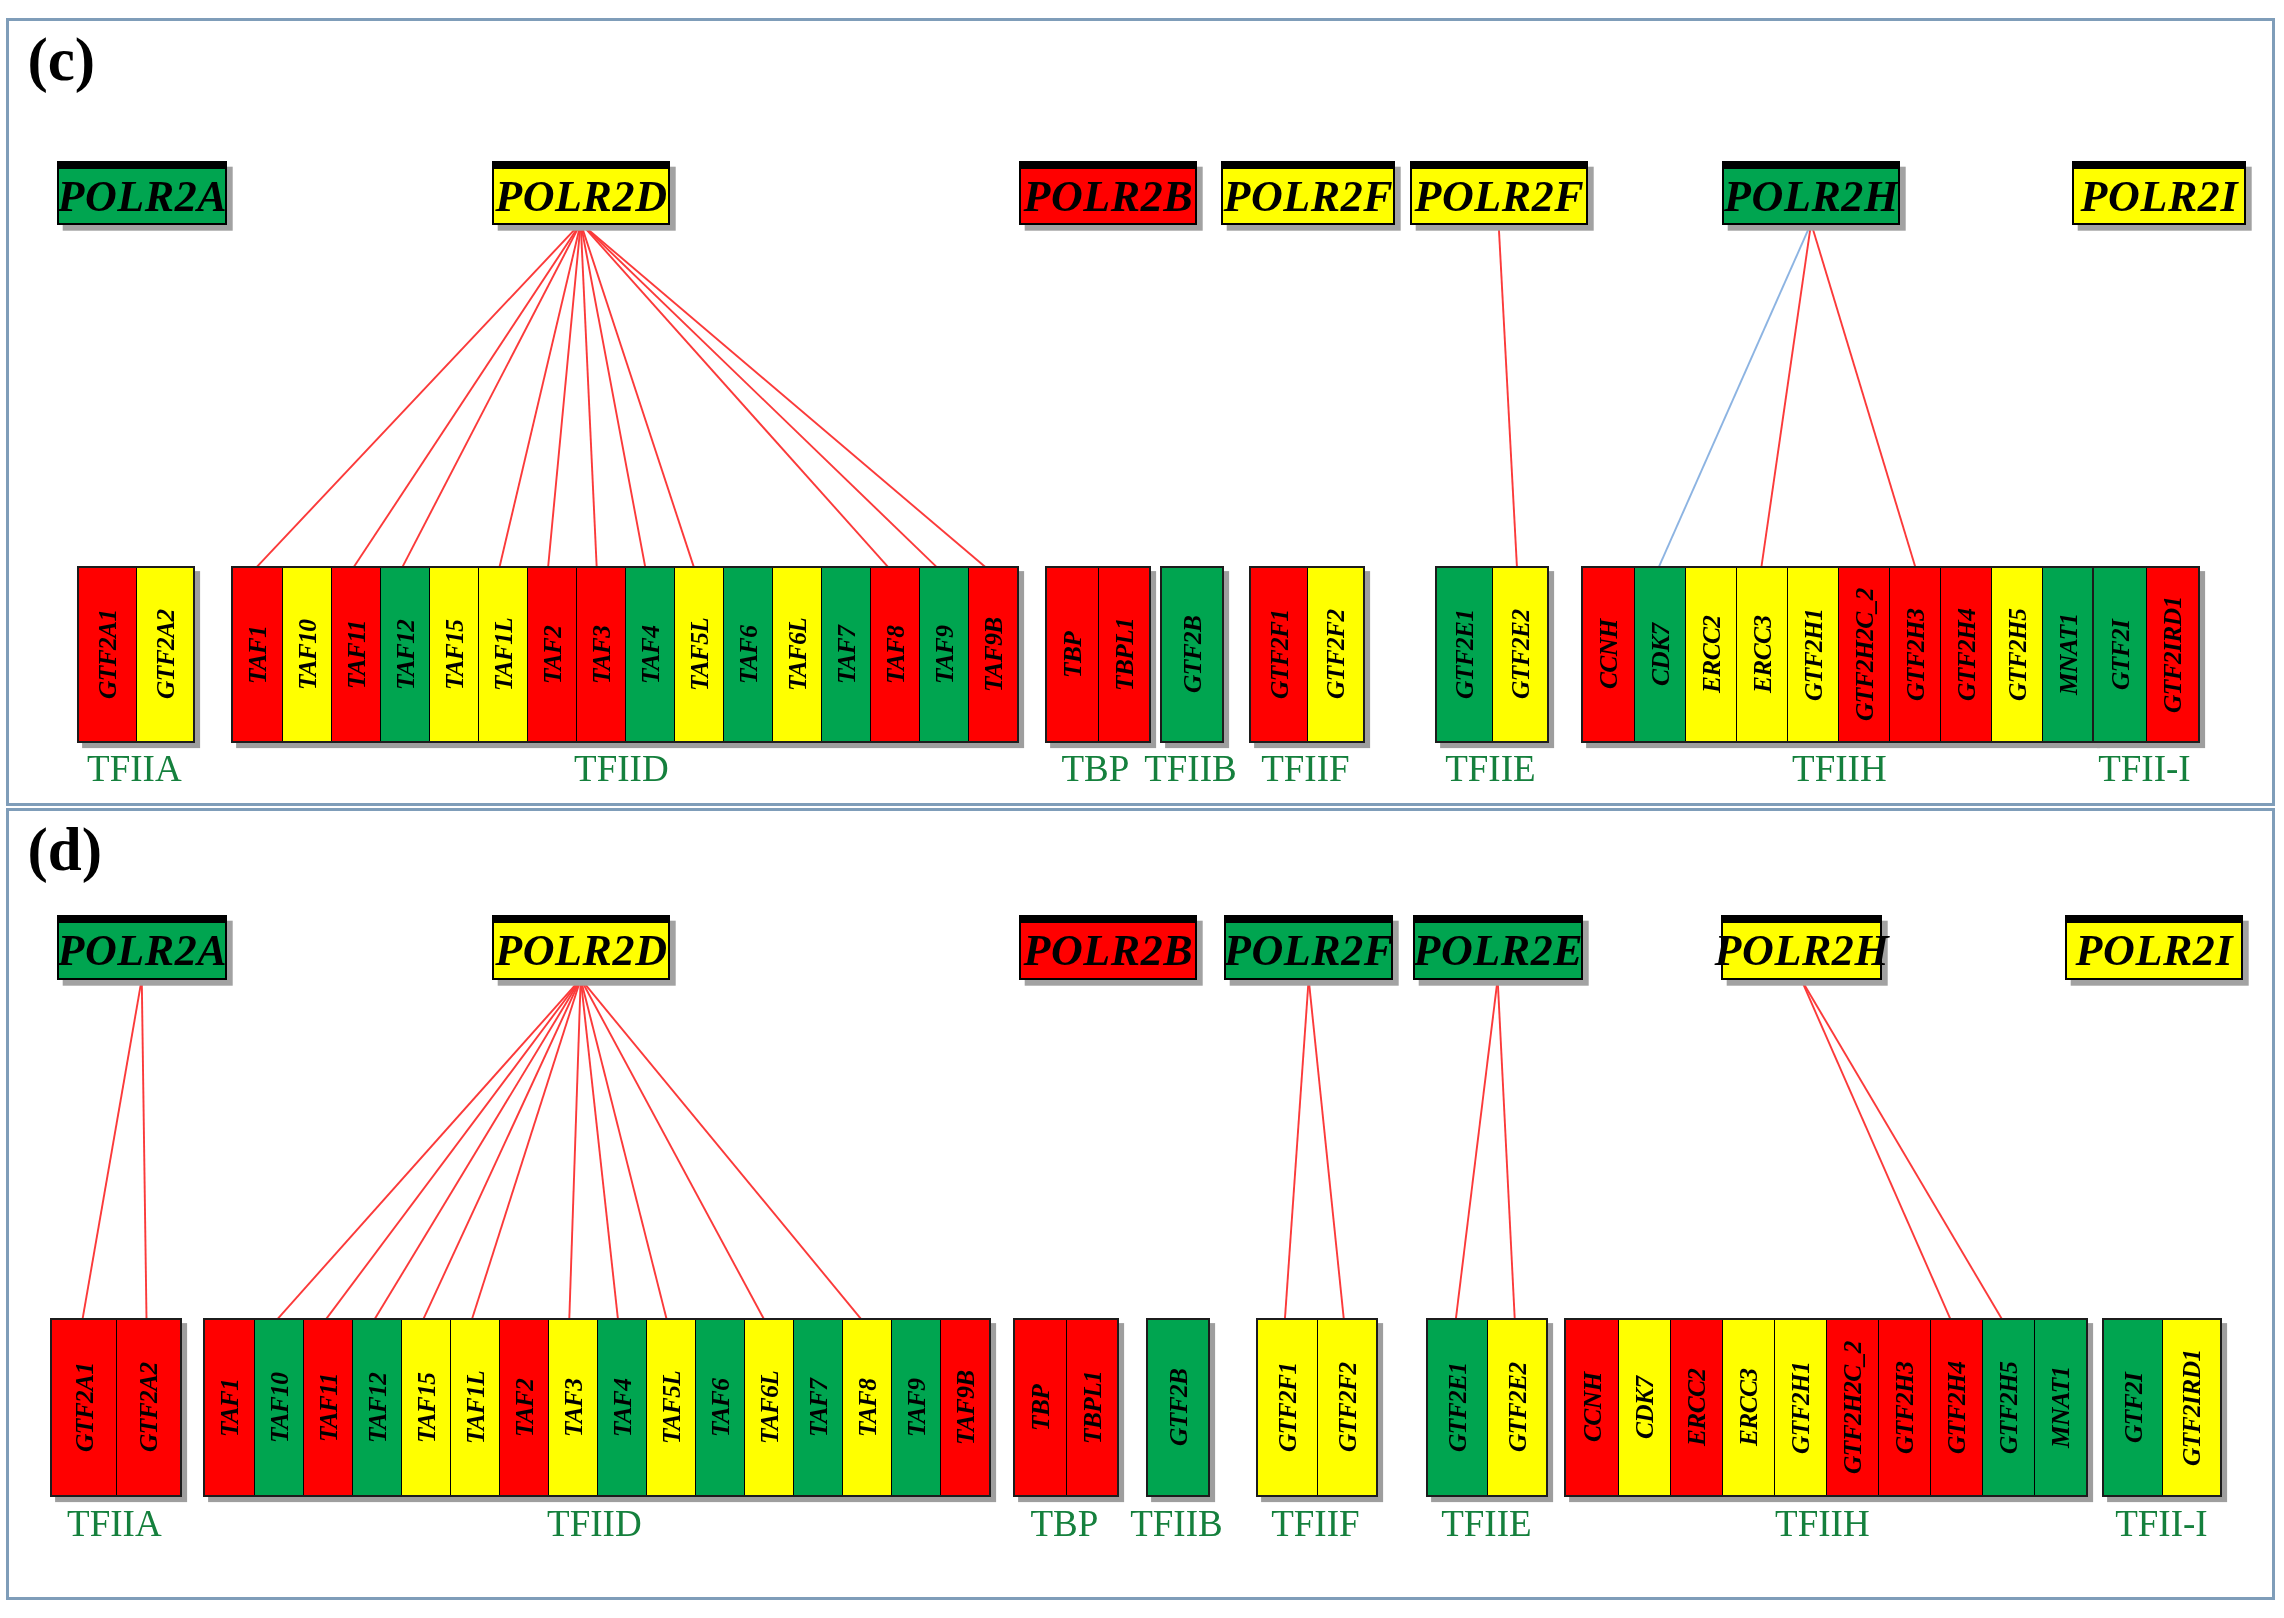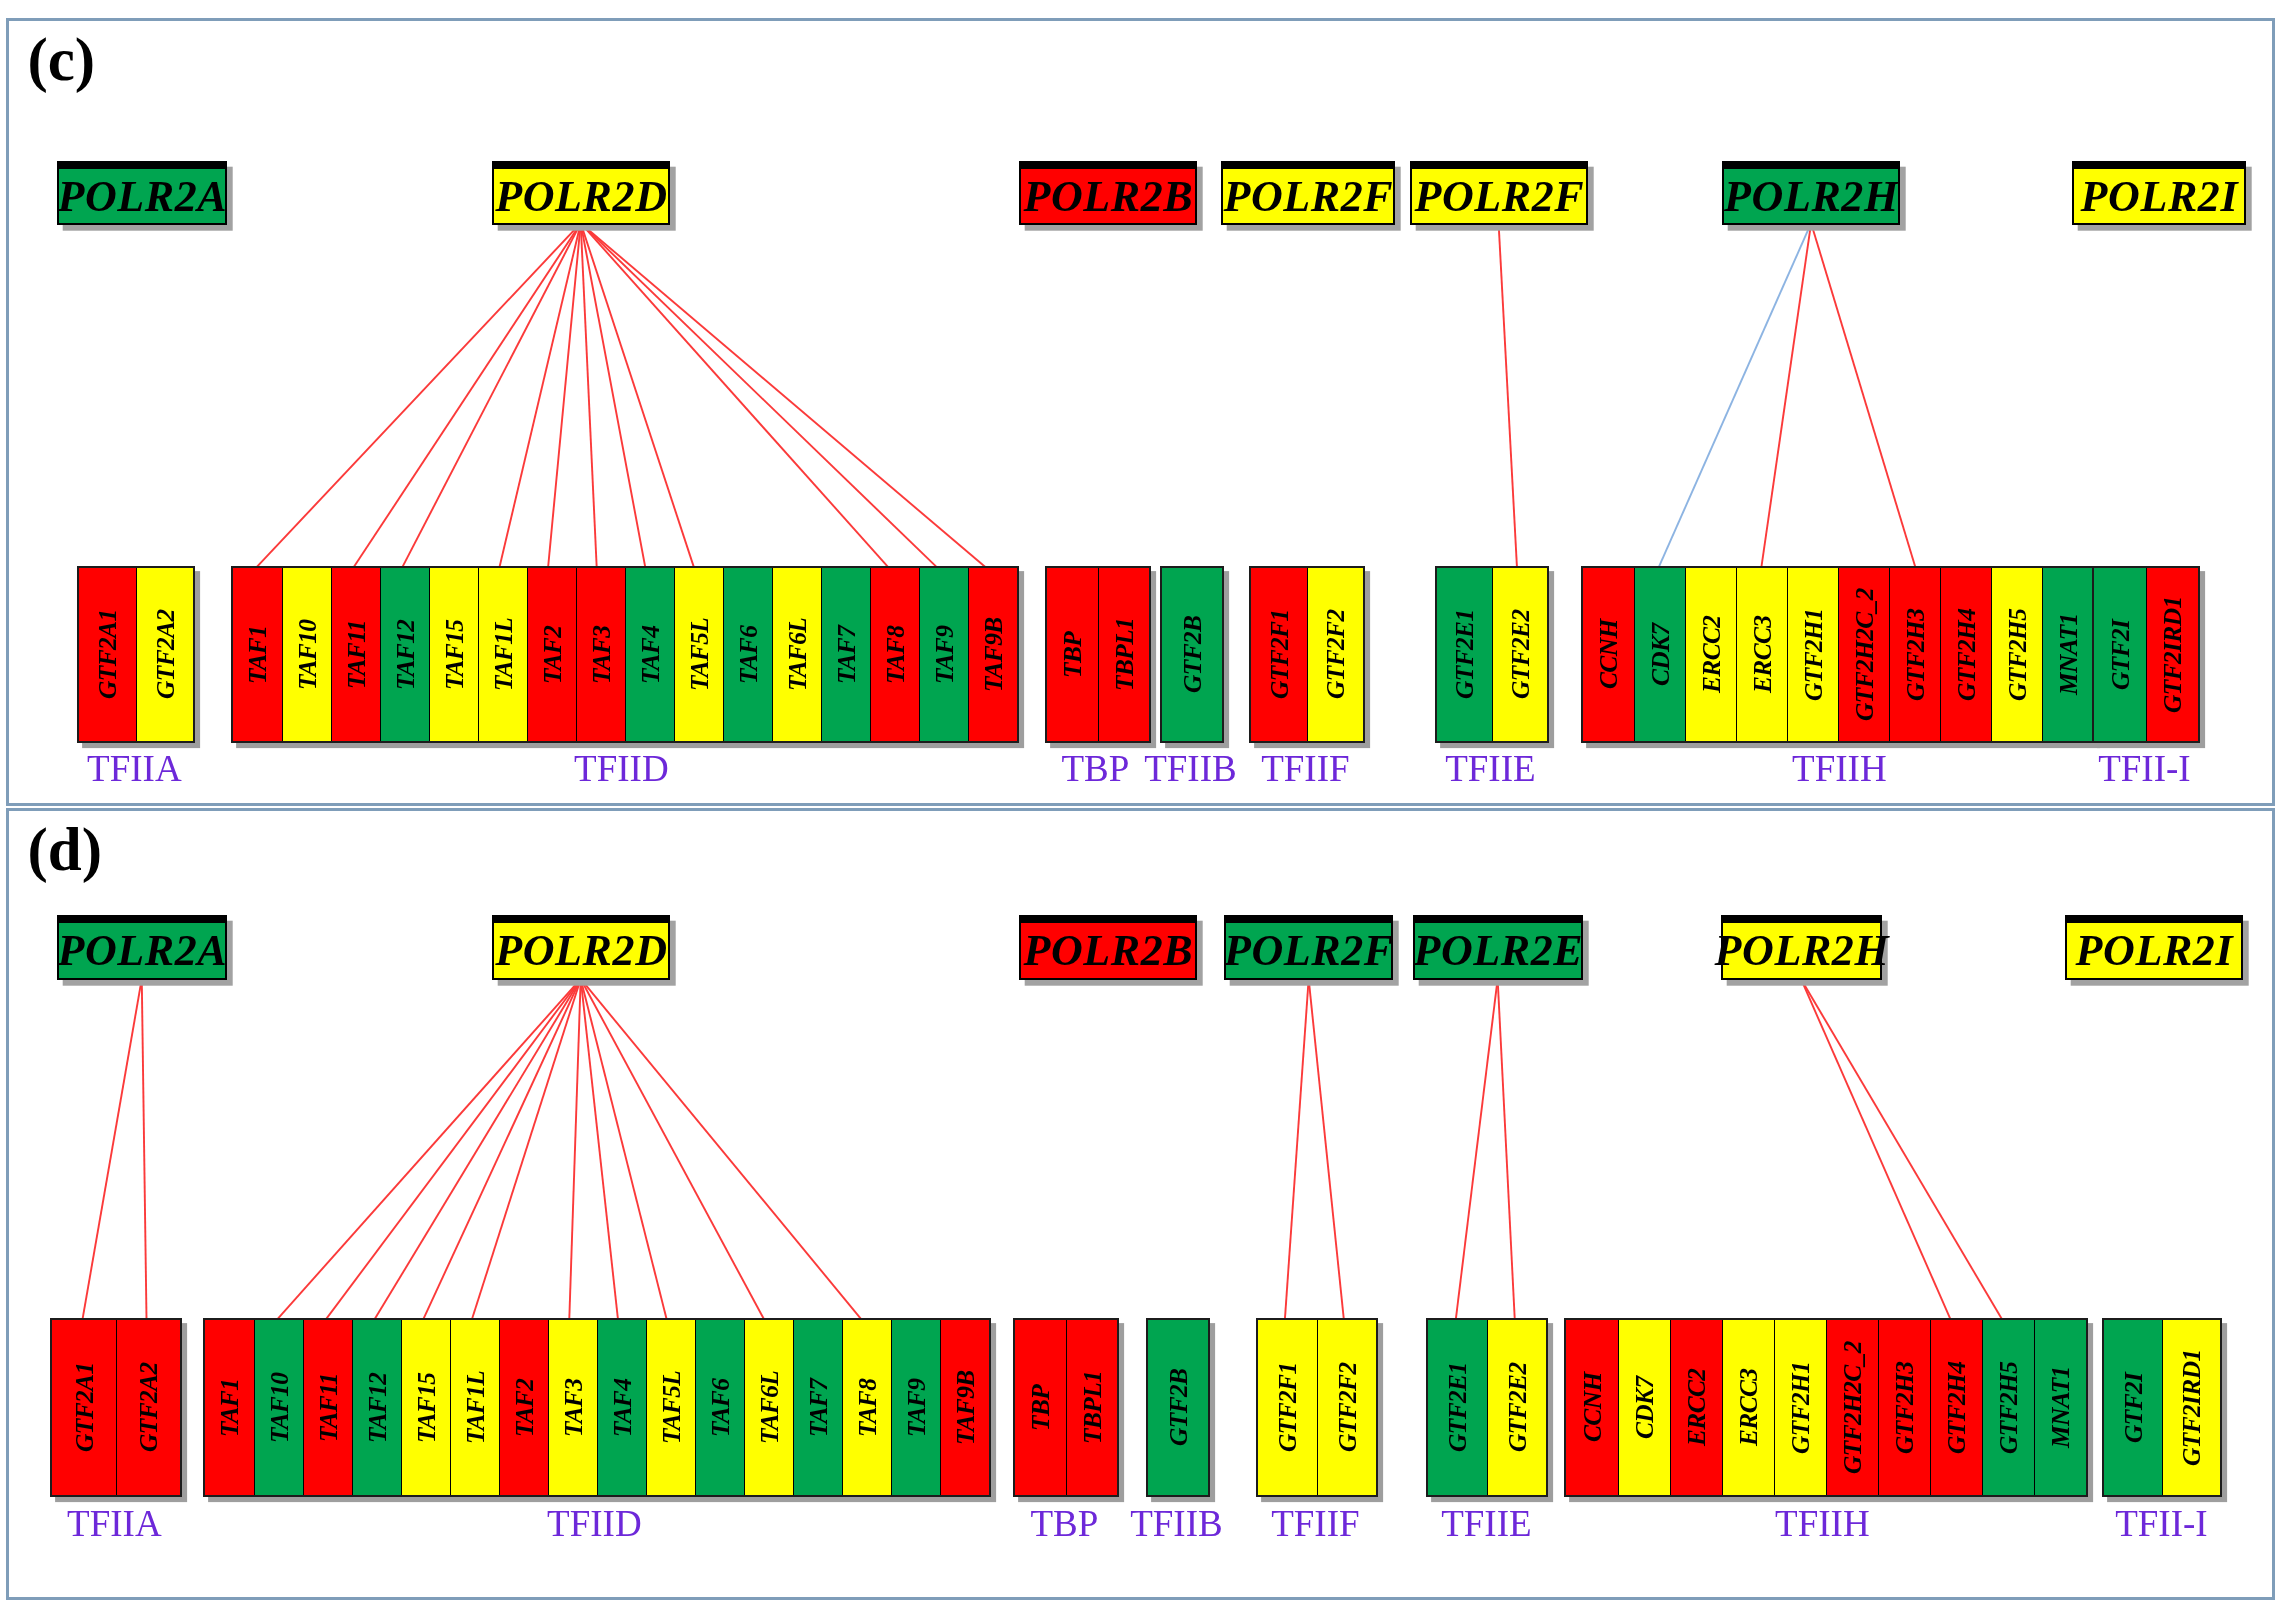--- a/index.html
+++ b/index.html
@@ -11,21 +11,21 @@
          box-shadow:5.7px 5.7px 0 #a2a2a2;display:flex;align-items:center;justify-content:center;
          font-style:italic;font-weight:bold;font-size:44px;color:#000;letter-spacing:0.6px;
          font-family:"Liberation Serif",serif;}
   .grp{position:absolute;box-sizing:border-box;border:2.5px solid #1c1c1c;box-shadow:5.1px 5.1px 0 #9e9e9e;
        display:flex;background:#000;}
   .gene{box-sizing:border-box;height:100%;display:flex;align-items:center;justify-content:center;
         writing-mode:vertical-rl;transform:rotate(180deg);
         font-style:italic;font-weight:bold;font-size:25.4px;color:#000;letter-spacing:-0.6px;
         font-family:"Liberation Serif",serif;}
   .gene + .gene{border-right:1.9px solid #000;}
-  .grp-label{position:absolute;transform:translateX(-50%);font-size:37px;color:#6d28d9;
+  .grp-label{position:absolute;transform:translateX(-50%);font-size:37px;color:#15803d;
              font-family:"Liberation Serif",serif;white-space:nowrap;}
   .green{background:#00A550;}
   .yellow{background:#FFFF00;}
   .red{background:#FF0000;}
 </style>
 </head>
 <body>
 
 <div class="panel" id="panel-c" style="left: 6.4px; top: 18px; width: 2269px; height: 788px;">
   <span class="panel-letter">(c)</span>

